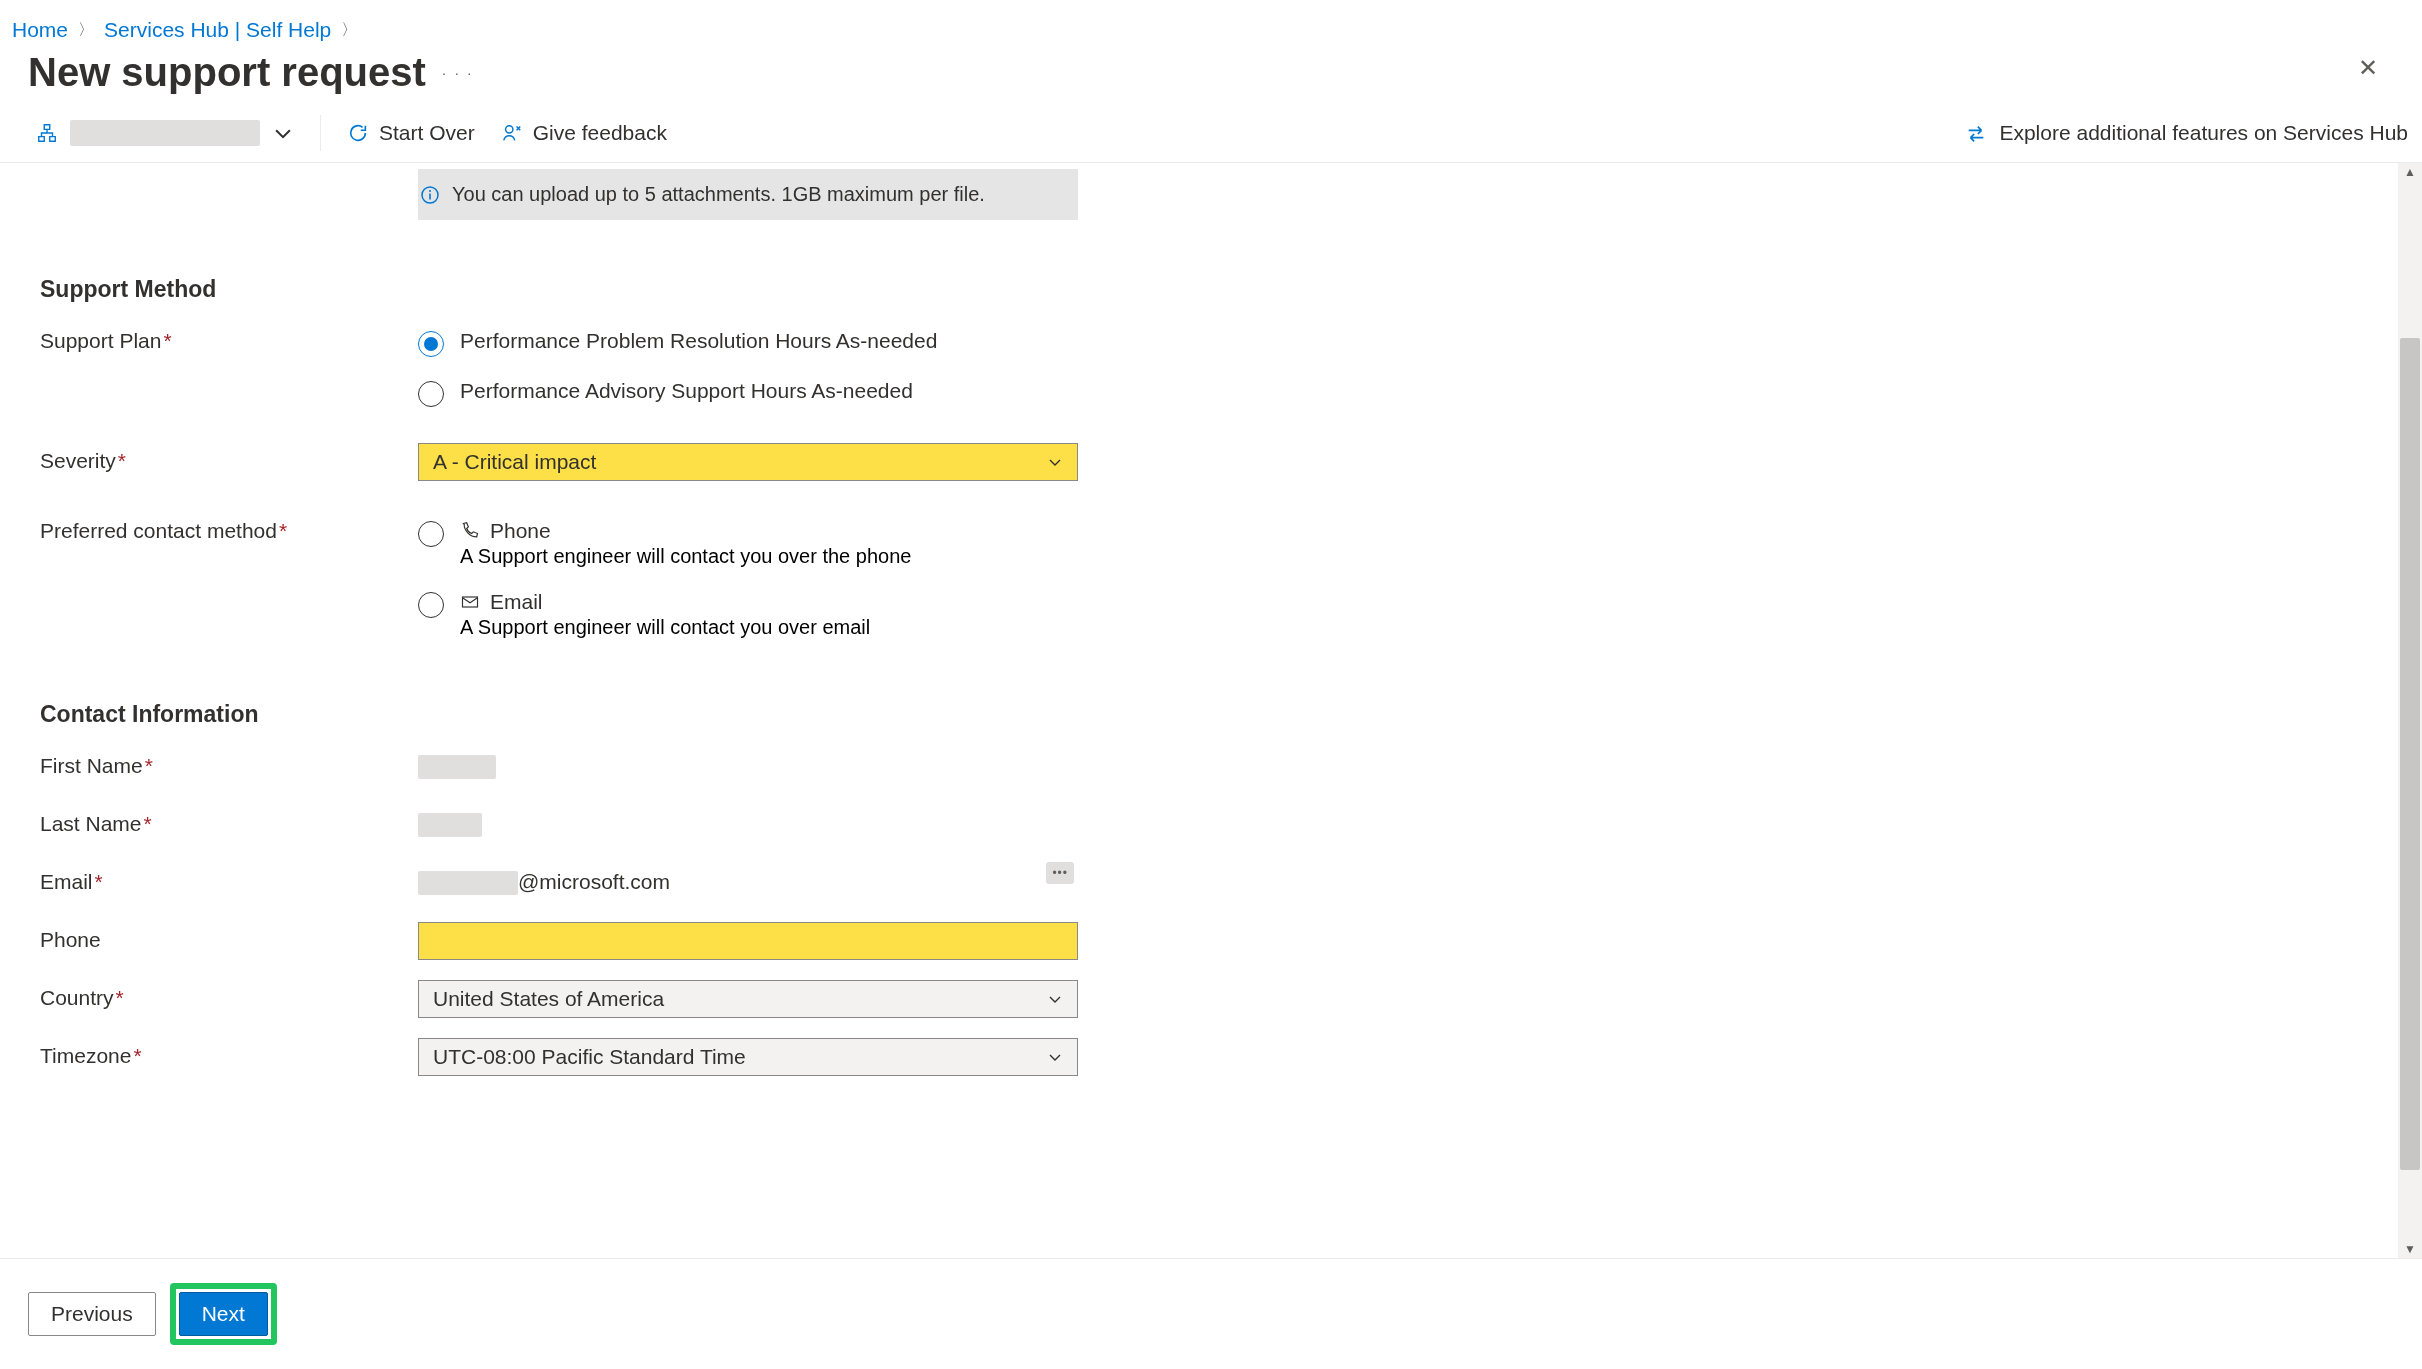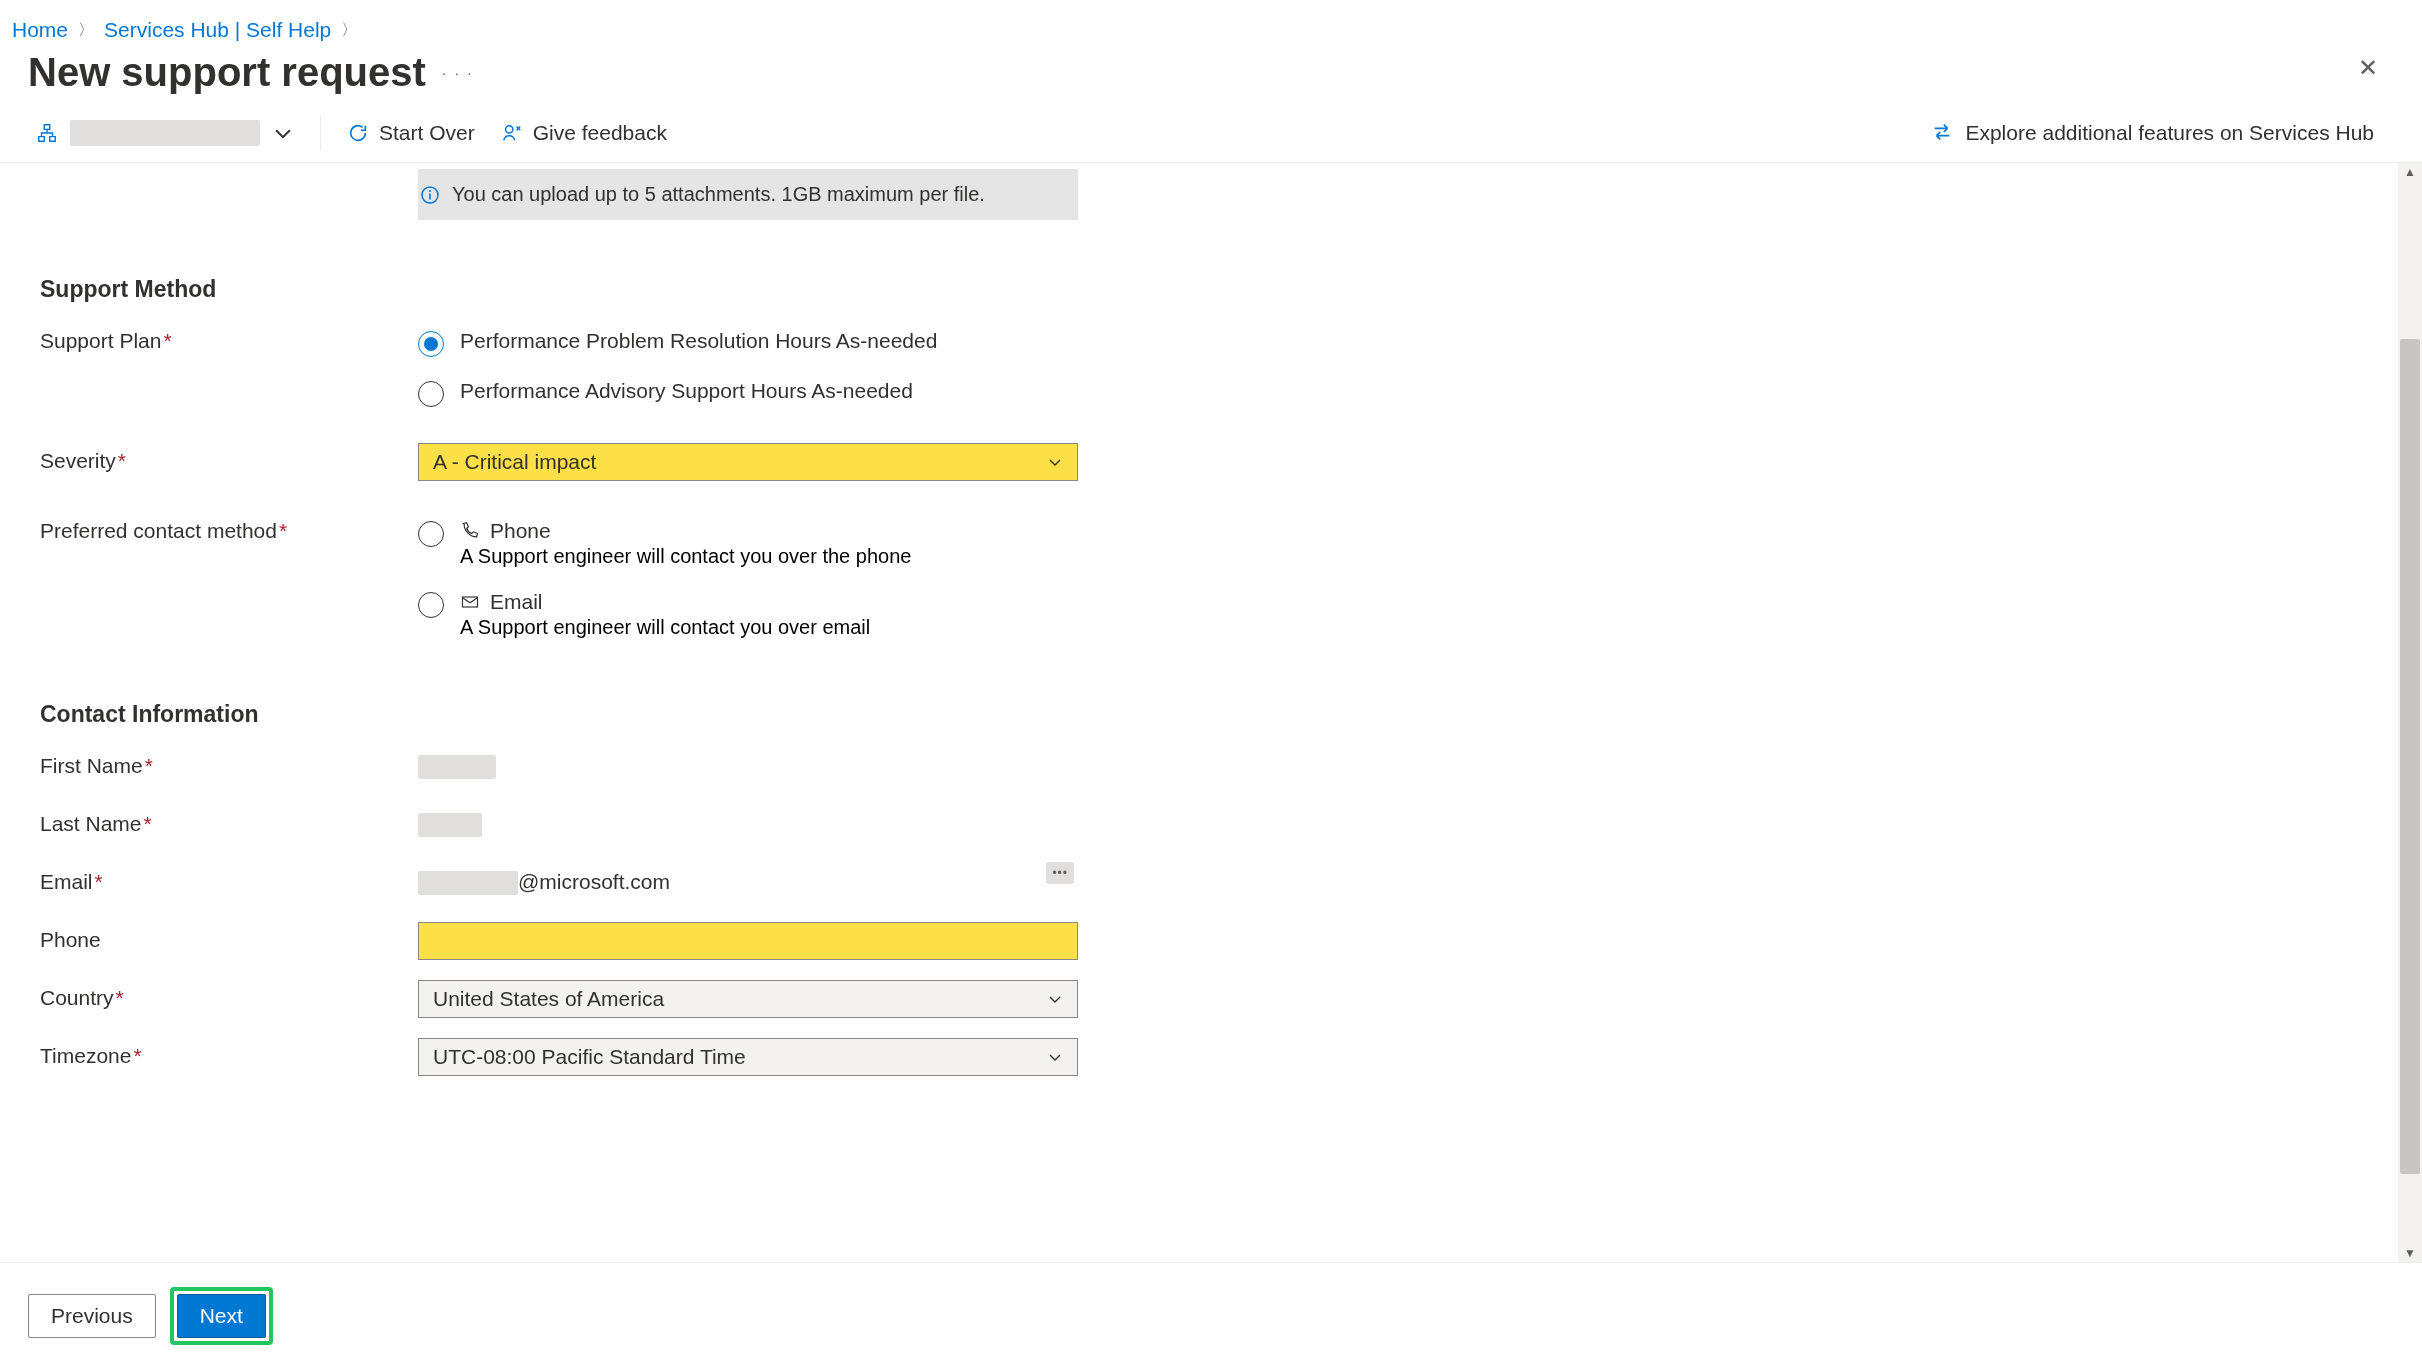--- a/index.html
+++ b/index.html
@@ -25,21 +25,21 @@
 
   
   .toolbar {
     display: flex; align-items: center; padding: 2px 28px 10px 28px;
     border-bottom: 1px solid #edebe9; position: relative; height: 52px;
   }
   .toolbar .divider { width: 1px; height: 36px; background: #edebe9; margin: 0 18px; }
   .tool-item { display: flex; align-items: center; gap: 10px; color: #323130; font-size: 21px; cursor: pointer; padding: 4px 8px; }
   .tool-item.blue svg { stroke: #0078d4; fill: none; }
   .tool-item svg { width: 22px; height: 22px; }
-  .tool-right { position: absolute; right: 48px; display: flex; align-items: flex-start; gap: 12px; font-size: 21px; color: #323130; cursor: pointer; }
+  .tool-right { position: absolute; right: 14px; display: flex; align-items: flex-end; gap: 12px; font-size: 21px; color: #323130; cursor: pointer; }
   .tool-right svg { color: #0078d4; }
 
   .org-selector { display: flex; align-items: center; gap: 12px; padding-right: 8px; }
   .org-selector .org-placeholder { width: 190px; height: 26px; background: #e1dfdd; border-radius: 2px; }
 
   
   .scroll {
     flex: 1; overflow: hidden; position: relative; padding: 0 0 0 40px;
     border-bottom: 1px solid #edebe9;
   }
@@ -93,21 +93,21 @@
   .copy-btn { position: absolute; right: 4px; top: -2px; background: #e1dfdd; border-radius: 3px; padding: 4px 6px; font-size: 12px; letter-spacing: 1px; color: #605e5c; cursor: pointer; }
 
   
   .footer { display: flex; align-items: center; gap: 14px; padding: 24px 28px; }
   .btn {
     height: 44px; padding: 0 22px; font-size: 21px; border-radius: 2px;
     display: flex; align-items: center; justify-content: center; cursor: pointer;
     border: 1px solid #8a8886; background: #fff;
   }
   .btn.primary { background: #0078d4; color: #fff; border-color: #005a9e; }
-  .highlight-ring { border: 4px solid #22c55e; padding: 3px; border-radius: 4px; }
+  .highlight-ring { border: 6px solid #22c55e; padding: 3px; border-radius: 4px; }
 
   
   .scroll-track { position: absolute; right: 0; top: 0; bottom: 0; width: 24px; background: #f3f2f1; }
   .scroll-thumb { position: absolute; right: 2px; width: 20px; top: 16%; height: 76%; background: #c8c6c4; border-radius: 2px; }
   .scroll-arrow { position: absolute; right: 6px; font-size: 12px; color: #605e5c; }
   .scroll-arrow.up { top: 2px; }
   .scroll-arrow.down { bottom: 2px; }
 </style>
 </head>
 <body>

